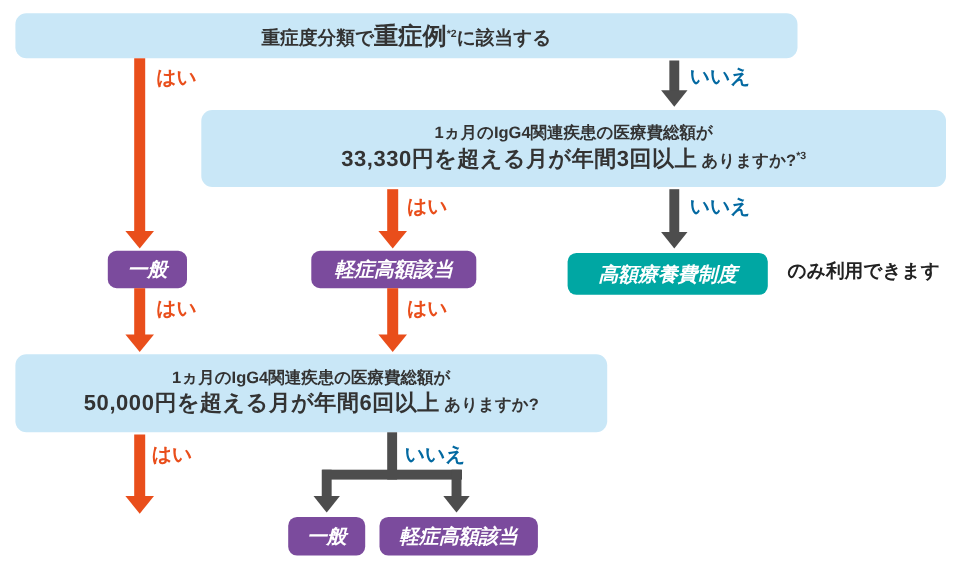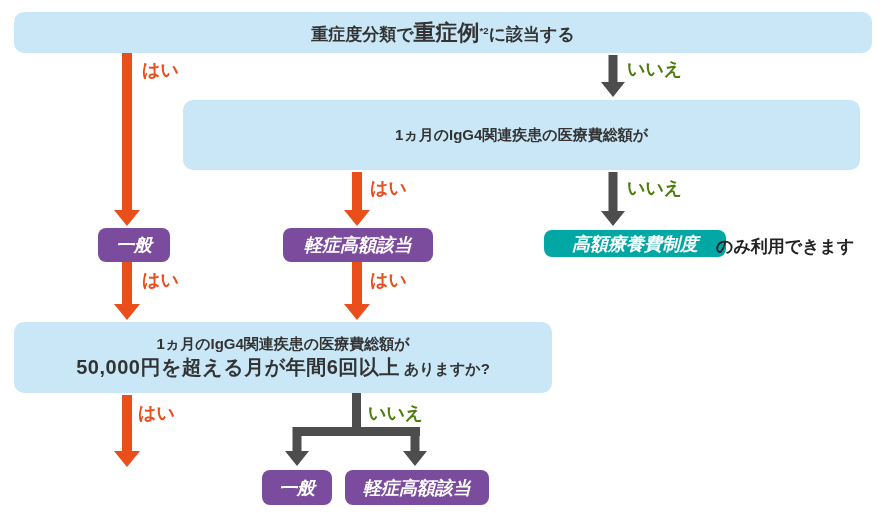--- a/index.html
+++ b/index.html
@@ -67,59 +67,62 @@
   .varrow.gray::after{
     border-left-width:12px;border-right-width:12px;border-top-width:15px;
   }
   
   .seg{position:absolute;background:var(--arrow-gray);}
   
   .edge-label{
     position:absolute;font-size:18px;font-weight:800;white-space:nowrap;
   }
   .edge-label.yes{color:var(--arrow-red);}
-  .edge-label.no{color:#4d7c0f;}
+  .edge-label.no{color:#0369a1;}
   
   .note{
     position:absolute;font-size:17px;font-weight:800;color:#222222;
     display:flex;align-items:center;white-space:nowrap;
   }
 </style>
 </head>
 <body>
 
 <div class="canvas">
 
-  <div class="qbox" style="left:14px;top:12px;width:858px;height:41px;">
+  <div class="qbox" style="left:14px;top:12px;width:711px;height:41px;">
     <div class="qline">
       <span class="q1-reg">重症度分類で</span><span class="q1-emph">重症例</span><sup>*2</sup><span class="q1-reg">に該当する</span>
     </div>
   </div>
 
   <div class="varrow red" style="left:114px;top:53px;height:173px;"></div>
   <span class="edge-label yes" style="left:142px;top:58px;">はい</span>
 
   <div class="varrow gray" style="left:601px;top:55px;height:42px;"></div>
   <span class="edge-label no" style="left:627px;top:57px;">いいえ</span>
 
   <div class="qbox" style="left:183px;top:100px;width:677px;height:70px;">
     <div class="qline q-reg">1ヵ月のIgG4関連疾患の医療費総額が</div>
+    <div class="qline">
+      <span class="q-emph">33,330円を超える月が年間3回以上</span><span class="q-suffix">ありますか?</span><sup>*3</sup>
+    </div>
   </div>
 
   <div class="varrow red" style="left:344px;top:172px;height:54px;"></div>
   <span class="edge-label yes" style="left:370px;top:176px;">はい</span>
 
   <div class="varrow gray" style="left:601px;top:172px;height:54px;"></div>
   <span class="edge-label no" style="left:627px;top:176px;">いいえ</span>
 
   <div class="badge" style="left:98px;top:228px;width:72px;height:34px;">一般</div>
 
   <div class="badge" style="left:283px;top:228px;width:150px;height:34px;">軽症高額該当</div>
 
-  <div class="badge teal" style="left:544px;top:230px;width:182px;height:27px;text-align:center;">高額療養費制度</div>
+  <div class="badge teal" style="left:516px;top:230px;width:182px;height:38px;text-align:center;">高額療養費制度</div>
   <div class="note" style="left:716px;top:230px;height:33px;">のみ利用できます</div>
 
   <div class="varrow red" style="left:114px;top:262px;height:58px;"></div>
   <span class="edge-label yes" style="left:142px;top:268px;">はい</span>
 
   <div class="varrow red" style="left:344px;top:262px;height:58px;"></div>
   <span class="edge-label yes" style="left:370px;top:268px;">はい</span>
 
   <div class="qbox" style="left:14px;top:322px;width:538px;height:71px;">
     <div class="qline q-reg">1ヵ月のIgG4関連疾患の医療費総額が</div>

